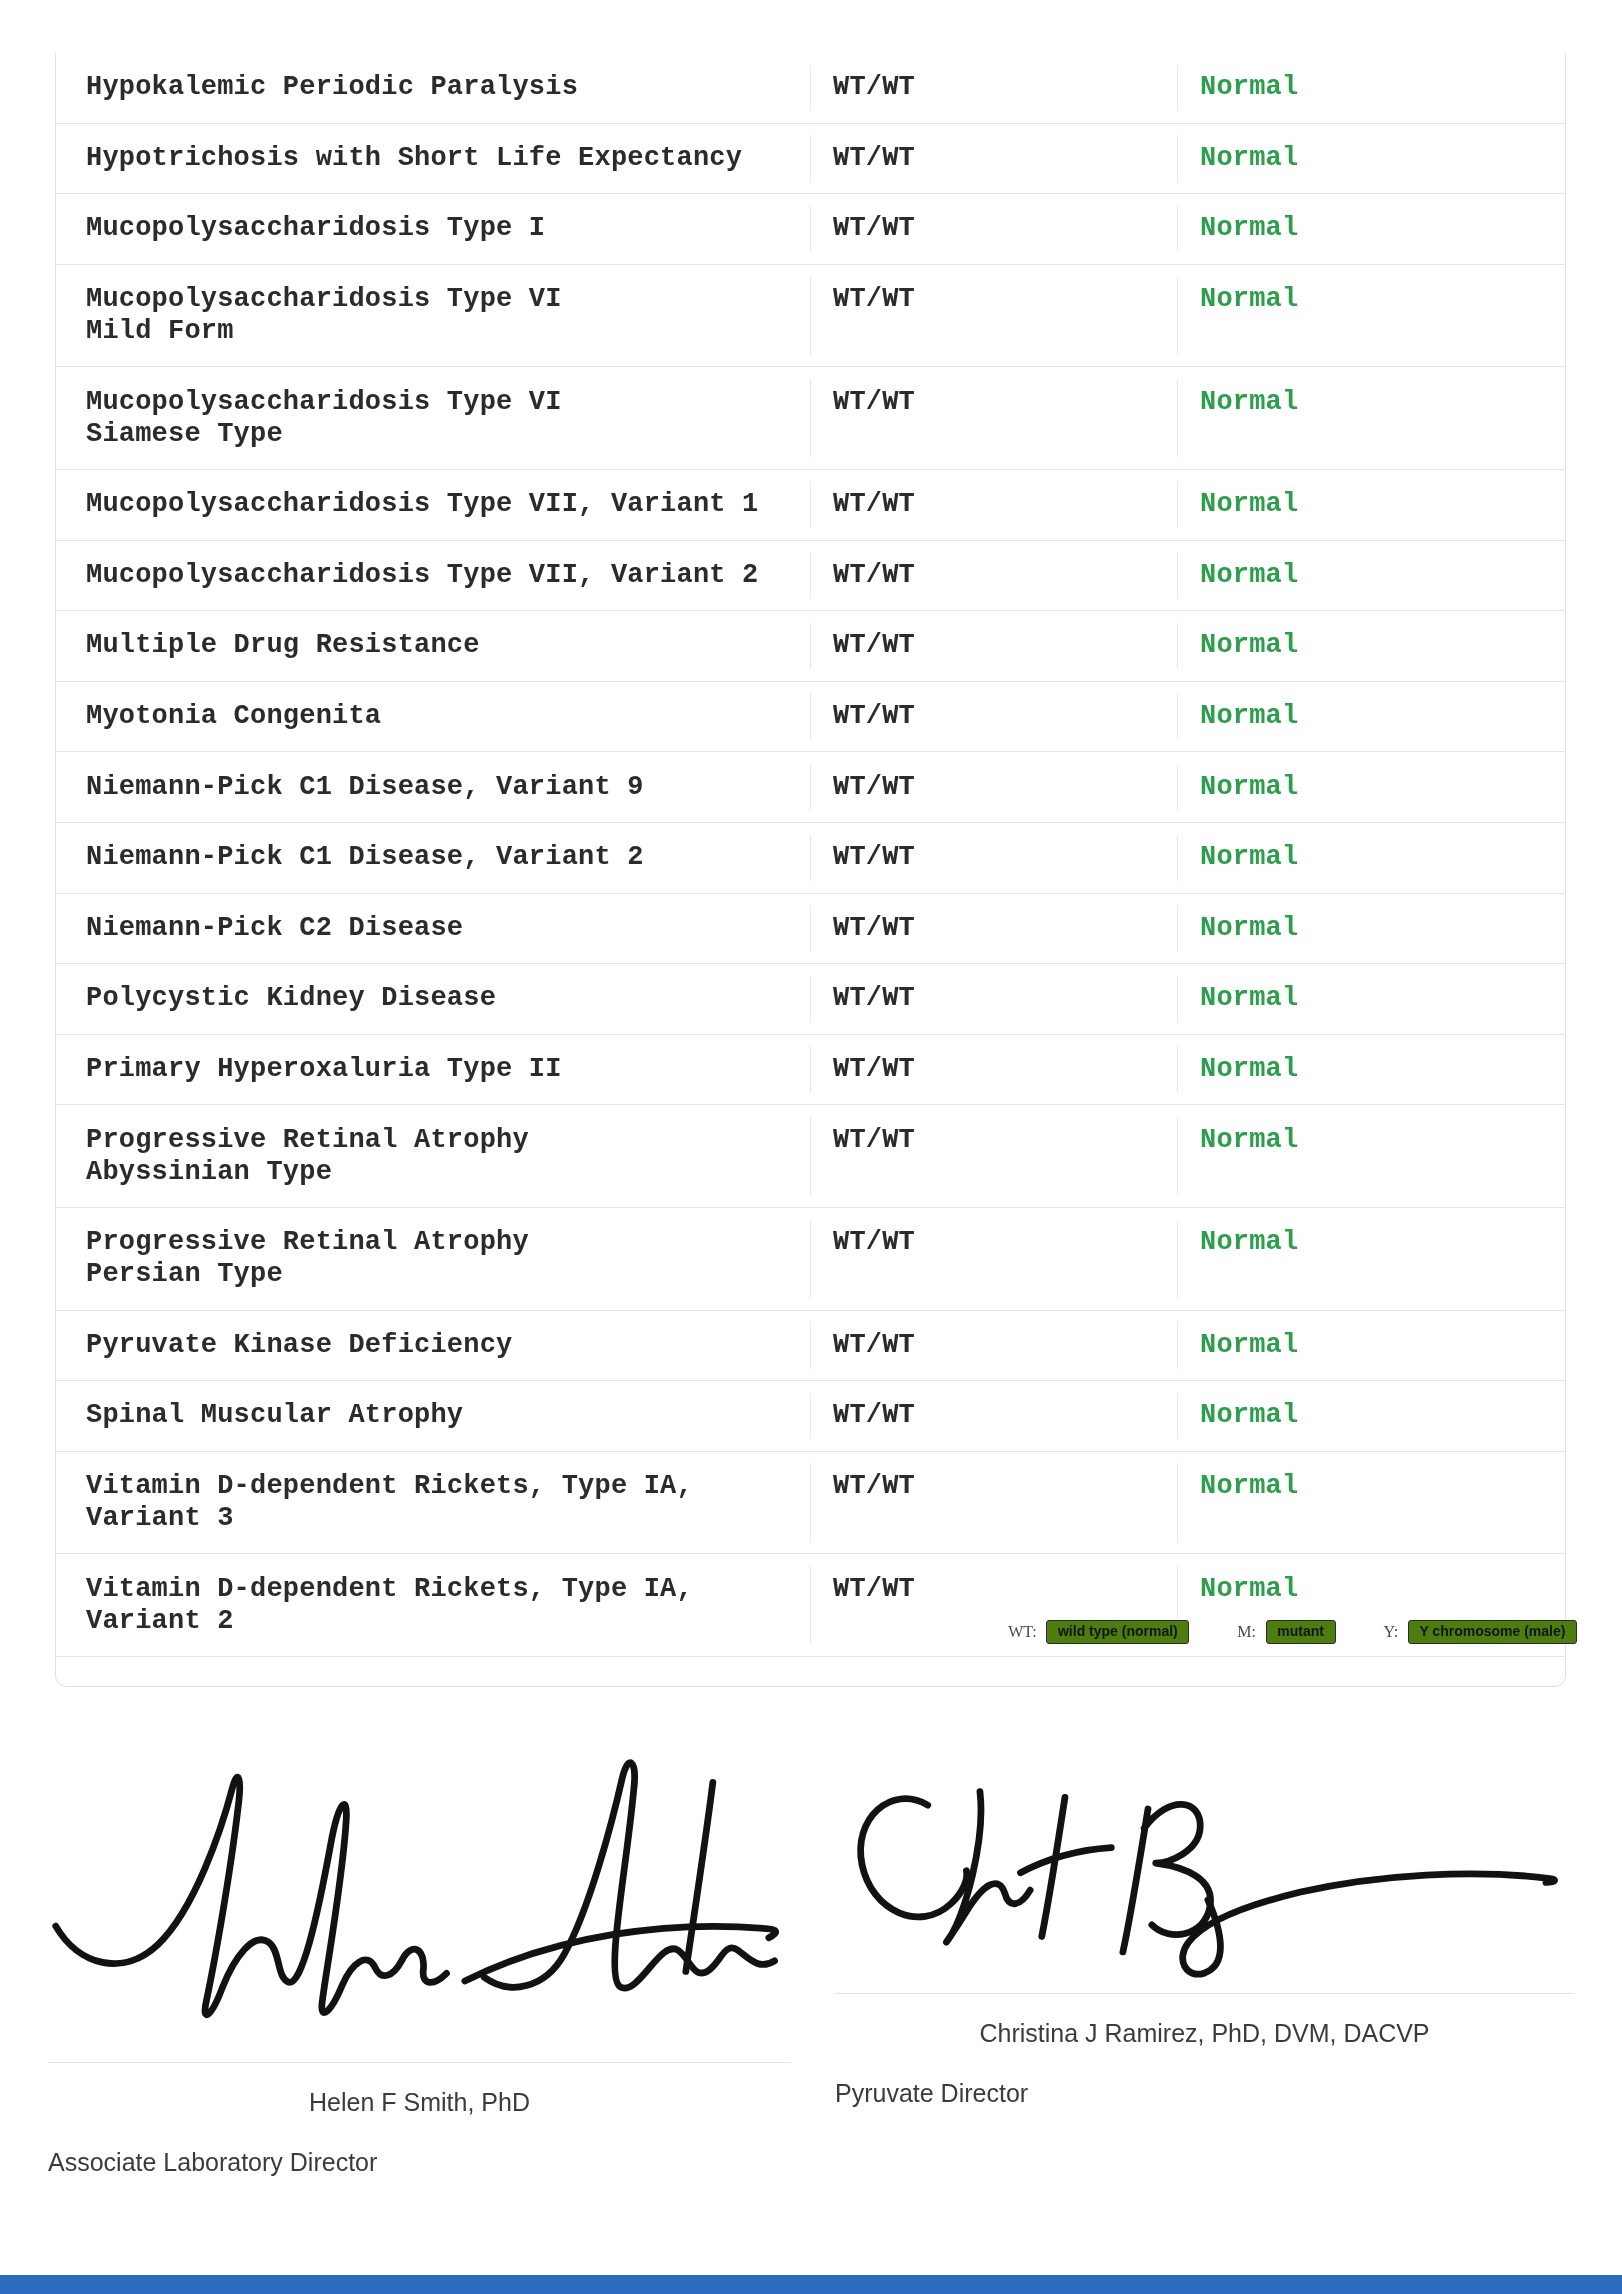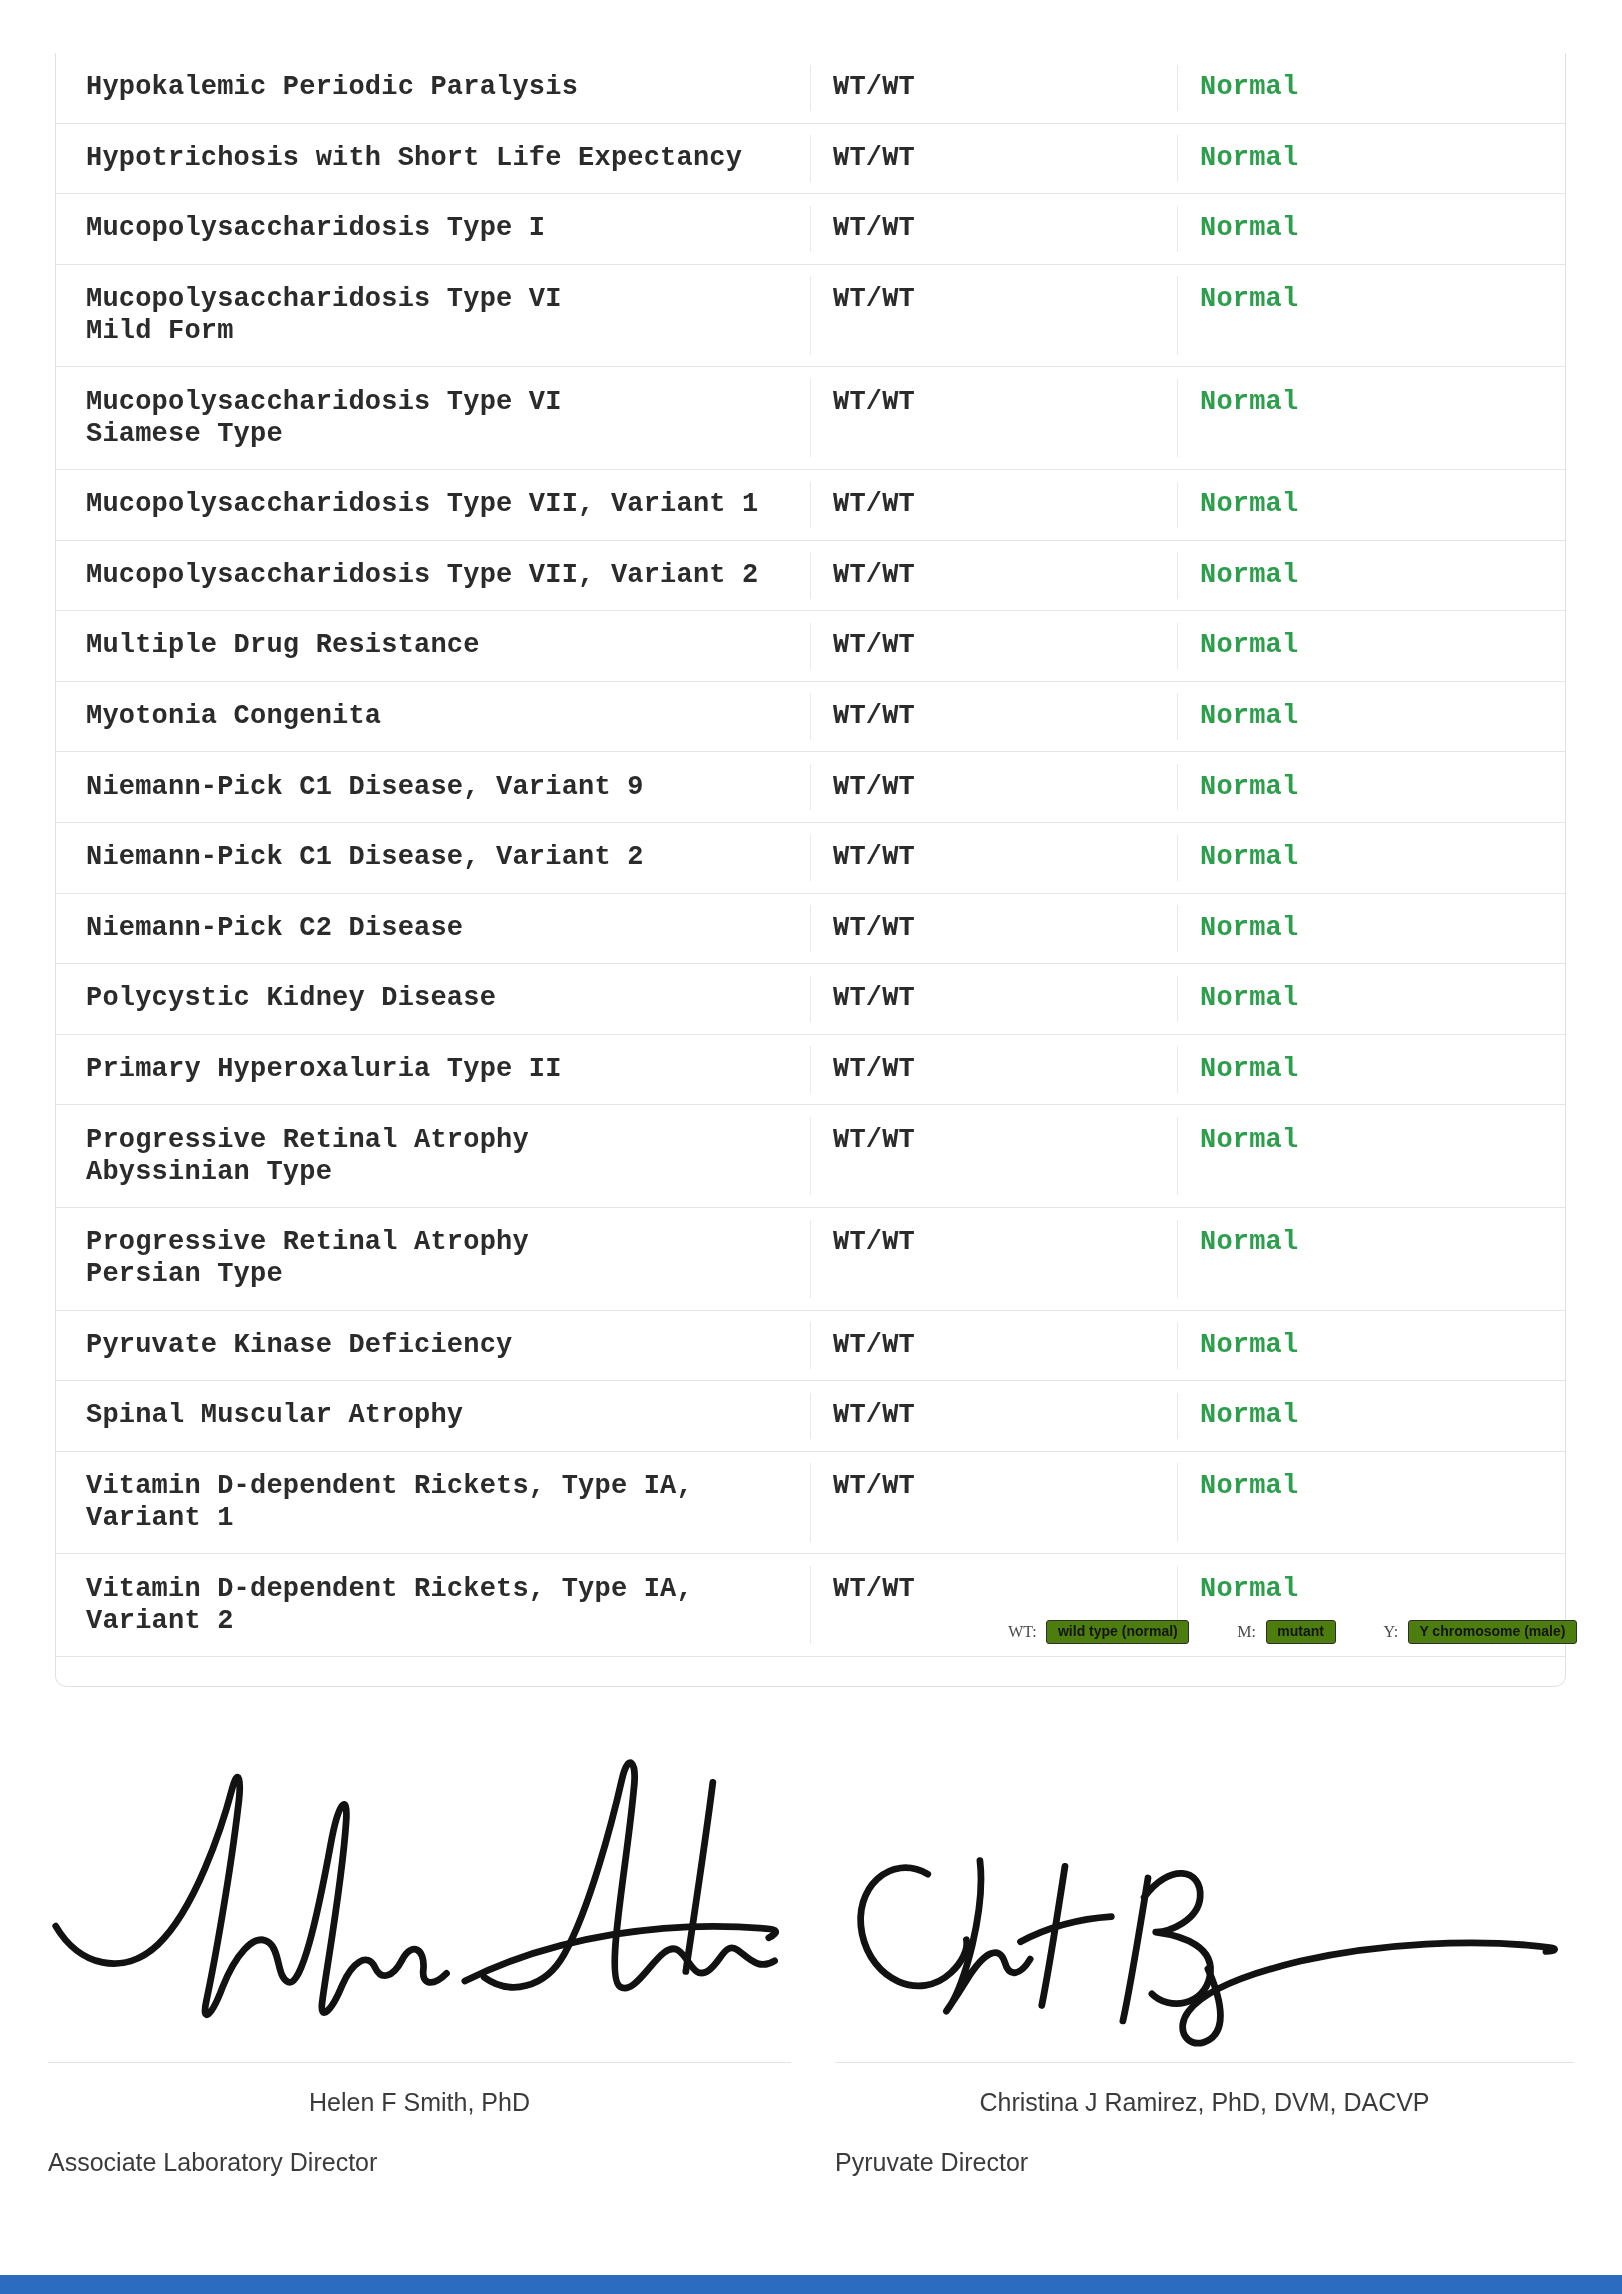--- a/index.html
+++ b/index.html
@@ -40,21 +40,21 @@
   .legend-item{display:flex;align-items:center;gap:9.7px;}
   .legend-key{font-size:16px;color:#4a4a4a;font-family:Liberation Serif, serif;}
   .legend-pill{
     font-size:14px;font-weight:700;color:#141414;
     border:1.9px solid #2e2e2e;border-radius:3px;
     padding:1.9px 10.6px 3.9px;white-space:nowrap;background:#4d7c0f;
   }
   
   .sig-block{position:absolute;box-sizing:border-box;}
   .sig-block.left{left:48px;top:1728px;width:743px;}
-  .sig-block.right{left:835px;top:1849px;width:739px;}
+  .sig-block.right{left:835px;top:1780px;width:739px;}
   .sig-svg{display:block;width:100%;}
   .sig-svg path{fill:none;stroke:#121212;stroke-width:7;stroke-linecap:round;stroke-linejoin:round;}
   .sig-line{height:1.9px;background:#e4e4e6;margin-top:14.5px;}
   .sig-name{margin-top:25px;font-size:25px;line-height:29px;color:#3b3b3b;text-align:center;}
   .sig-title{margin-top:31px;font-size:25px;line-height:29px;color:#3b3b3b;text-align:left;}
   
   .footer-bar{position:absolute;left:0;right:0;bottom:0;height:19.3px;}
 </style>
 </head>
 <body>
@@ -204,21 +204,21 @@
   <div class="trow">
     <div class="cell name">
           <div>Spinal Muscular Atrophy</div>
         </div>
     <div class="cell geno">WT/WT</div>
     <div class="cell result" style="color: rgb(45, 158, 75);">Normal</div>
   </div>
 
   <div class="trow">
     <div class="cell name">
-          <div>Vitamin D-dependent Rickets, Type IA, Variant 1</div>
+          <div>Vitamin D-dependent Rickets, Type IA, Variant 3</div>
         </div>
     <div class="cell geno">WT/WT</div>
     <div class="cell result" style="color: rgb(45, 158, 75);">Normal</div>
   </div>
 
   <div class="trow">
     <div class="cell name">
           <div>Vitamin D-dependent Rickets, Type IA, Variant 2</div>
         </div>
     <div class="cell geno">WT/WT</div>

